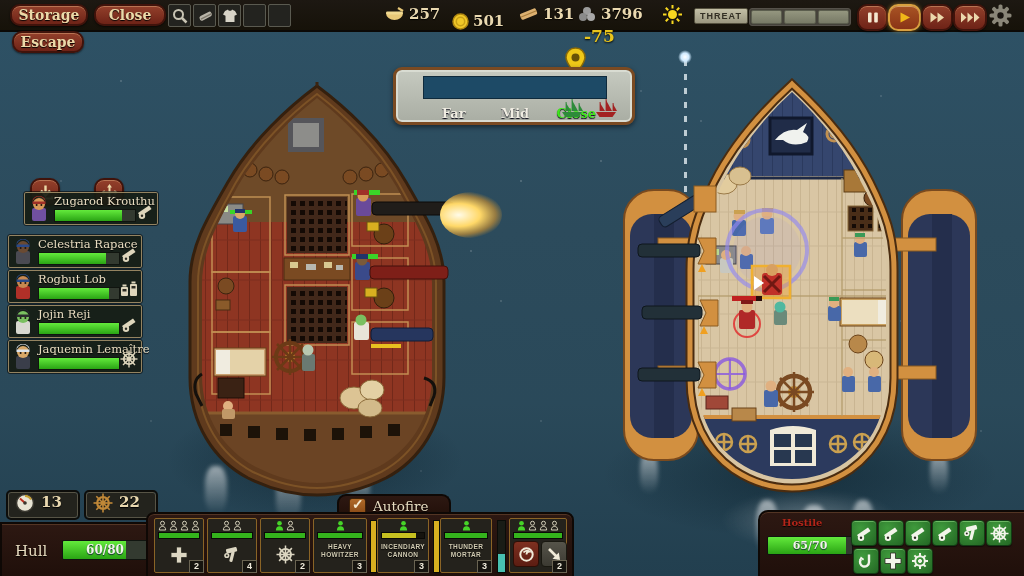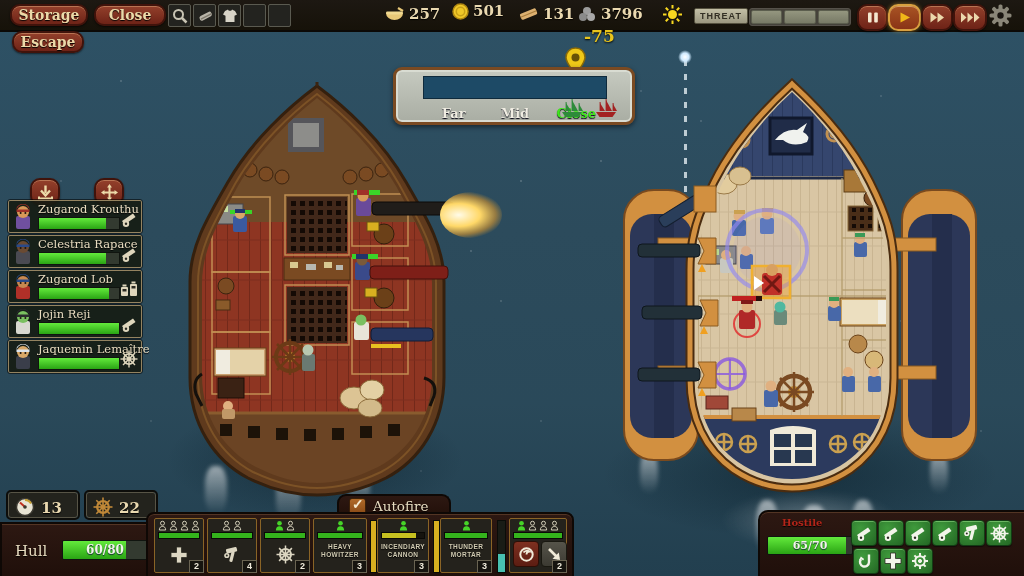--- a/index.html
+++ b/index.html
@@ -63,21 +63,21 @@
     border:1px solid #0e2a3c;display:flex;}
   .range-cell{flex:1;display:flex;align-items:center;justify-content:center;font-size:13px;font-weight:bold;
     color:#f0ede2;text-shadow:0 1px 1px #001;border-right:2px solid #c3b184;cursor:pointer;margin-top:36px;}
   .range-cell:last-child{border-right:none;}
   .range-cell.active{color:#3fe51c;}
   .mini-ship{position:absolute;width:24px;height:20px;}
   .mini-ship.green{color:#2e8b3a;}  .mini-ship.red{color:#a32222;}
   #dist-val{left:584px;top:26px;font-size:17px;font-weight:bold;color:#e9c51d;text-shadow:0 1px 2px #000;}
   
   .stat-chip{top:492px;width:70px;height:26px;background:#23231d;border:1px solid #575446;outline:2px solid #0d0d0a;
-    border-radius:3px;display:flex;align-items:flex-end;gap:6px;padding-left:6px;box-sizing:border-box;
+    border-radius:3px;display:flex;align-items:flex-start;gap:6px;padding-left:6px;box-sizing:border-box;
     color:#ead9b0;font-size:15px;font-weight:bold;text-shadow:0 1px 1px #000;}
   .wood-panel{background:linear-gradient(180deg,#2d1812,#1f0f0a);border:2px solid #0e0805;
     box-shadow:inset 0 1px 0 rgba(200,140,90,.25);}
   #hull-panel{left:0;top:522px;width:150px;height:54px;border-radius:0 8px 0 0;}
   #hull-label{position:absolute;left:13px;top:18px;font-size:15px;}
   #hull-bar{position:absolute;left:60px;top:16px;width:84px;height:18px;border-radius:2px;}
   
   #weapons-panel{left:146px;top:512px;width:424px;height:64px;border-radius:8px 8px 0 0;}
   #autofire-tab{left:337px;top:494px;width:114px;height:22px;background:linear-gradient(180deg,#2d1812,#221009);
     border:2px solid #0e0805;border-bottom:none;border-radius:9px 9px 0 0;display:flex;align-items:center;gap:7px;
@@ -535,21 +535,21 @@
   <div class="abs res" style="left:384px;top:5px;justify-content:center;">
     <span>
         <svg width="21" height="17" viewBox="0 0 21 17">
           <path d="M2,7 h17 a8.5 7 0 0 1 -17 0" fill="#e8c878"></path>
           <rect x="2" y="5.5" width="17" height="3" rx="1.4" fill="#f0d890"></rect>
           <line x1="14" y1="2" x2="19" y2="5" stroke="#e8c878" stroke-width="2.2"></line>
         </svg>
       </span>
     <span>257</span>
   </div>
-  <div class="abs res" style="left:452px;top:2px;">
+  <div class="abs res" style="left:452px;top:12px;">
     <span>
         <svg width="17" height="17" viewBox="0 0 17 17">
           <circle cx="8.5" cy="8.5" r="7.5" fill="#f0c828" stroke="#b08812" stroke-width="1.5"></circle>
           <circle cx="8.5" cy="8.5" r="4.2" fill="none" stroke="#c8a018" stroke-width="1.5"></circle>
         </svg>
       </span>
     <span>501</span>
   </div>
   <div class="abs res" style="left:518px;top:5px;">
     <span>
@@ -701,21 +701,21 @@
         <g fill="#ecd9a8">
           <path d="M8.5,0 L11,3.5 L6,3.5 Z"></path>
           <path d="M8.5,17 L11,13.5 L6,13.5 Z"></path>
           <path d="M0,8.5 L3.5,6 L3.5,11 Z"></path>
           <path d="M17,8.5 L13.5,6 L13.5,11 Z"></path>
         </g>
       </svg>
     </span>
   </div>
 
-<div class="abs crew-row" style="top:200px;">
+<div class="abs crew-row" style="top:192px;margin-left:16px;">
   <span class="portrait">
       <svg width="22" height="27" viewBox="0 0 22 27">
     <rect x="4" y="13" width="14" height="13" rx="2" fill="#7050a0"></rect>
     <circle cx="11" cy="9" r="6" fill="#d89858"></circle>
     <path d="M4.5,8 a6.5,6.5 0 0 1 13,0 l0,-2 a6.5,5 0 0 0 -13,0 Z" fill="#a03028"></path>
     <rect x="4.5" y="6.5" width="13" height="2.5" fill="#a03028"></rect>
     <circle cx="8.6" cy="10" r="1" fill="#1c1410"></circle>
         <circle cx="13.4" cy="10" r="1" fill="#1c1410"></circle>
       </svg>
     </span>
@@ -762,21 +762,21 @@
   <span class="portrait">
       <svg width="22" height="27" viewBox="0 0 22 27">
     <rect x="4" y="13" width="14" height="13" rx="2" fill="#b03028"></rect>
     <circle cx="11" cy="9" r="6" fill="#c88850"></circle>
     <path d="M4.5,8 a6.5,6.5 0 0 1 13,0 l0,-2 a6.5,5 0 0 0 -13,0 Z" fill="#2a4a8a"></path>
     <rect x="4.5" y="6.5" width="13" height="2.5" fill="#2a4a8a"></rect>
     <circle cx="8.6" cy="10" r="1" fill="#1c1410"></circle>
         <circle cx="13.4" cy="10" r="1" fill="#1c1410"></circle>
       </svg>
     </span>
-  <span class="cname">Zugarod Lob</span>
+  <span class="cname">Rogbut Lob</span>
   <span class="chealth greenbar">
       <span class="fill" style="width: 88%;"></span>
     </span>
   <span class="role">
       <svg width="18" height="18" viewBox="0 0 18 18">
         <g fill="currentColor">
           <rect x="1" y="7" width="7" height="9" rx="1"></rect>
           <rect x="10" y="4" width="7" height="12" rx="1"></rect>
           <rect x="2.5" y="4.5" width="4" height="2"></rect>
           <rect x="11.5" y="1.5" width="4" height="2"></rect>

